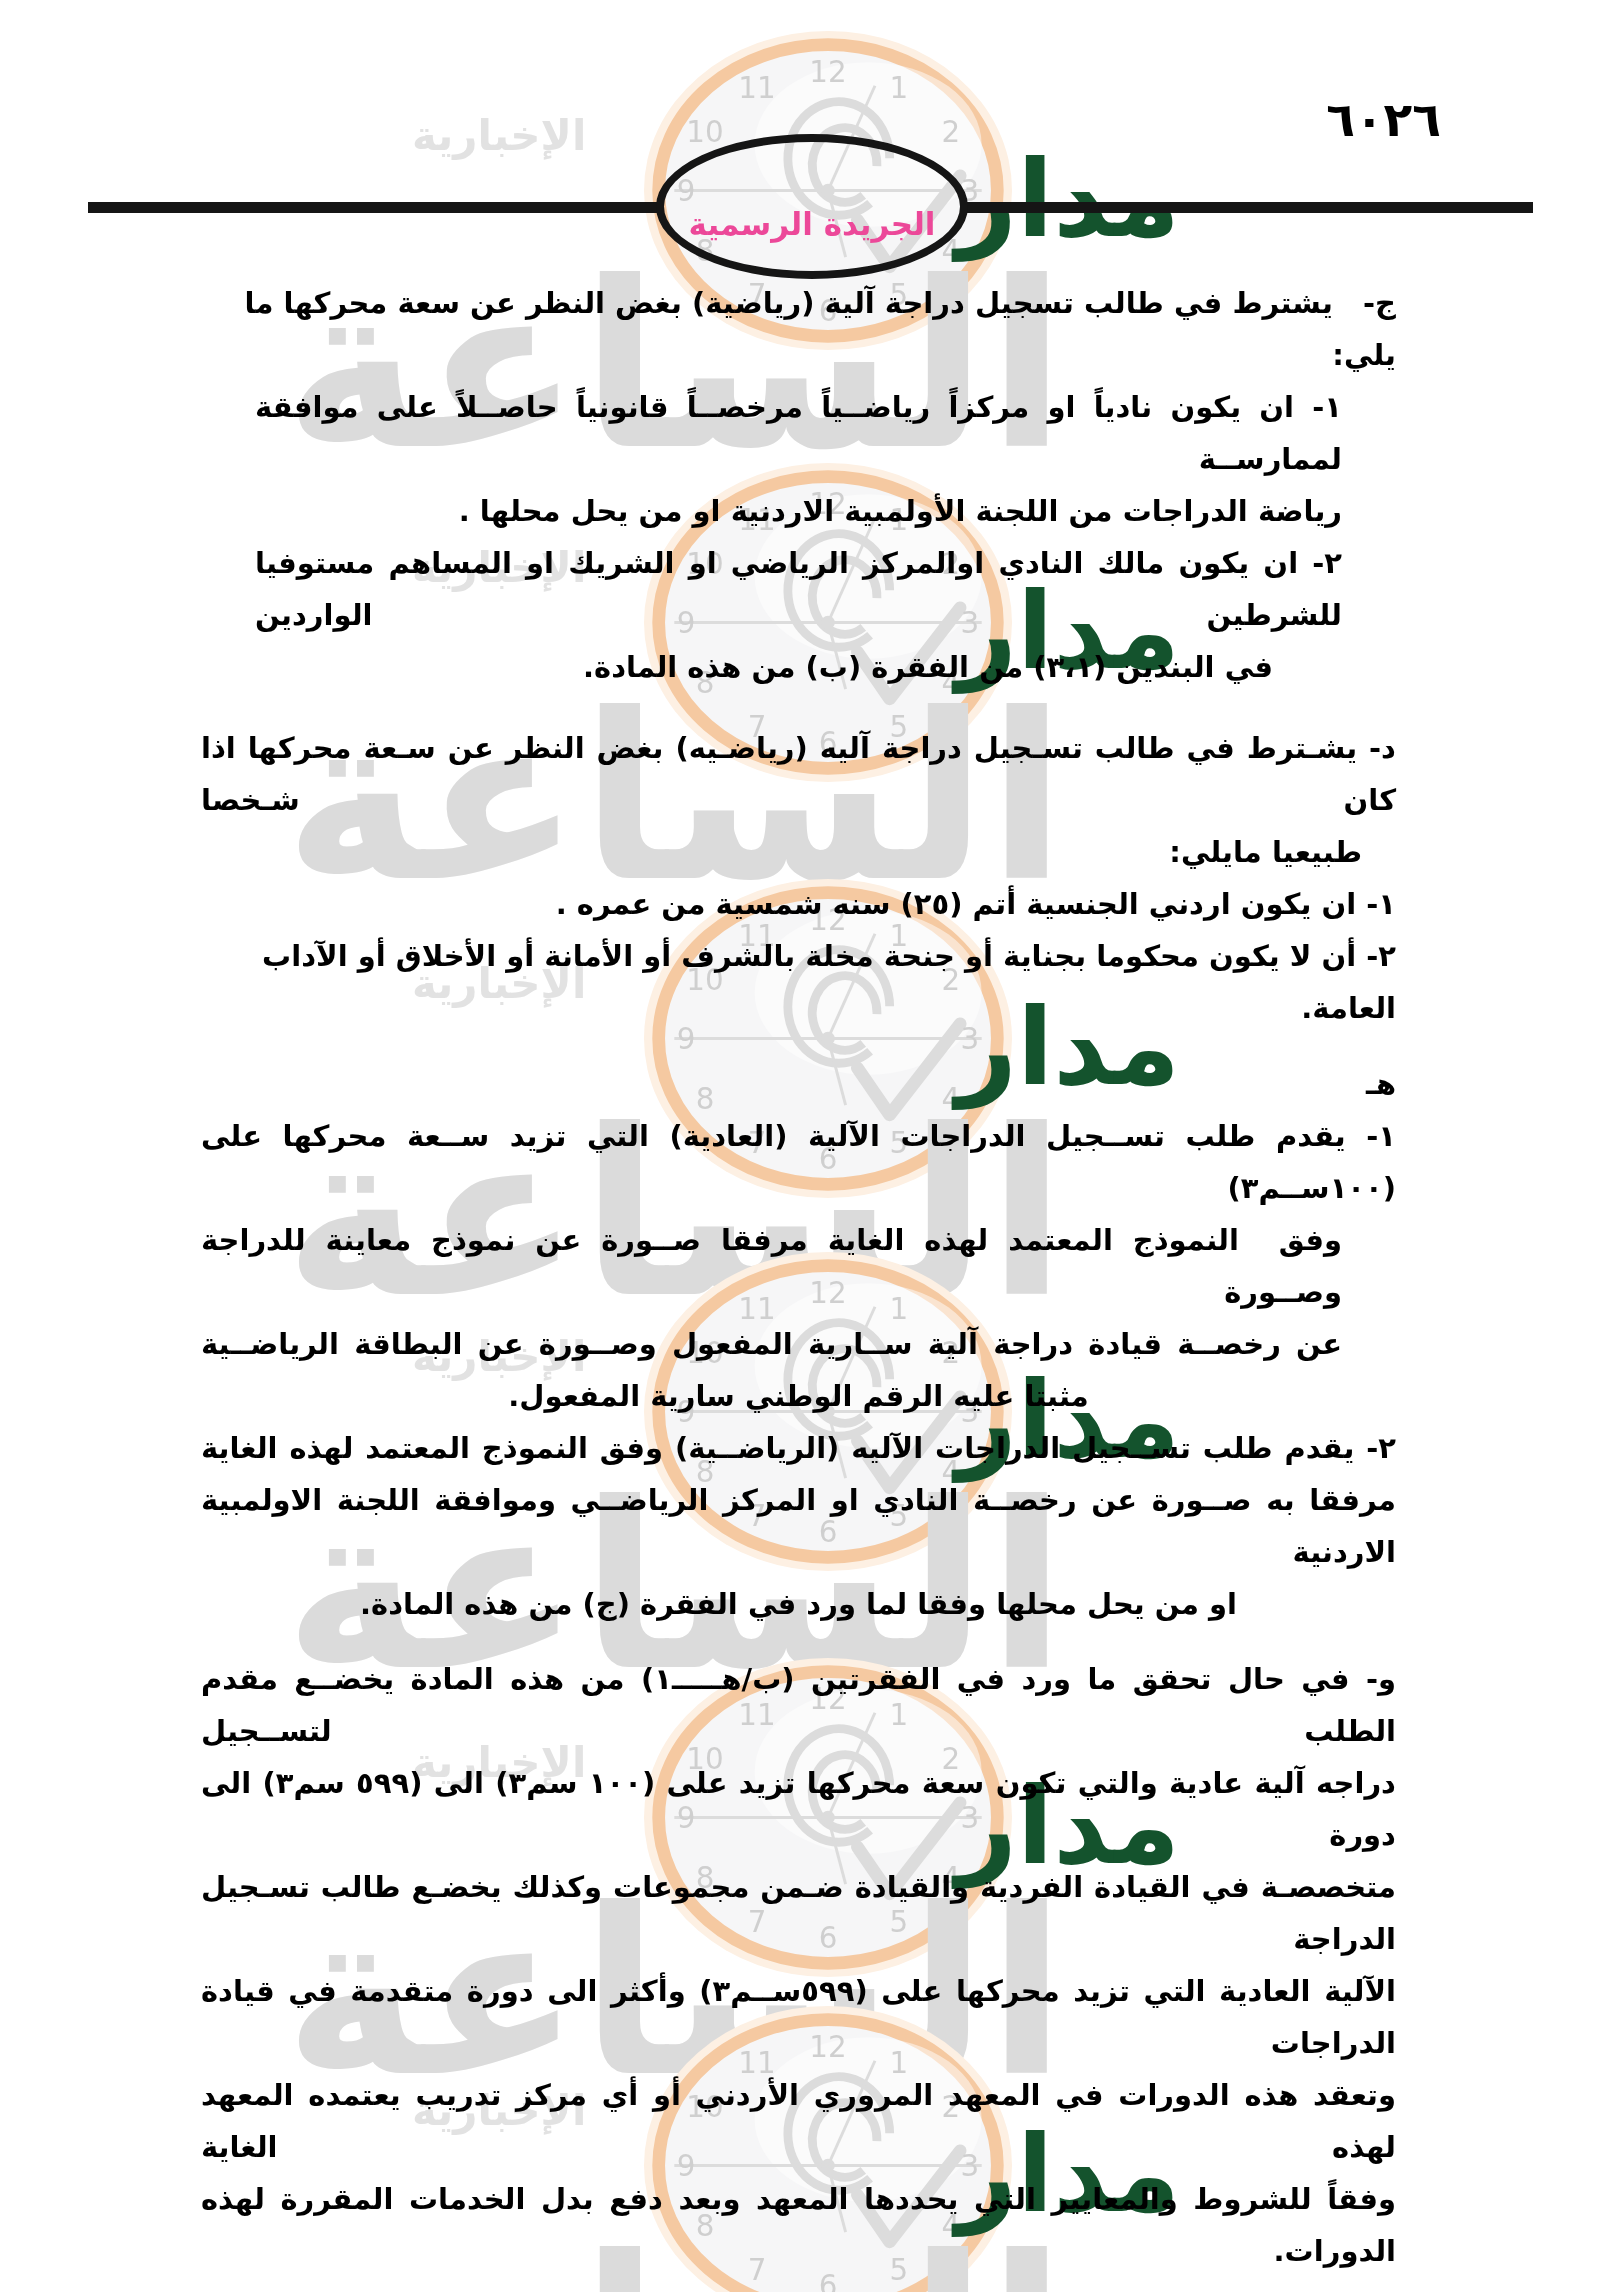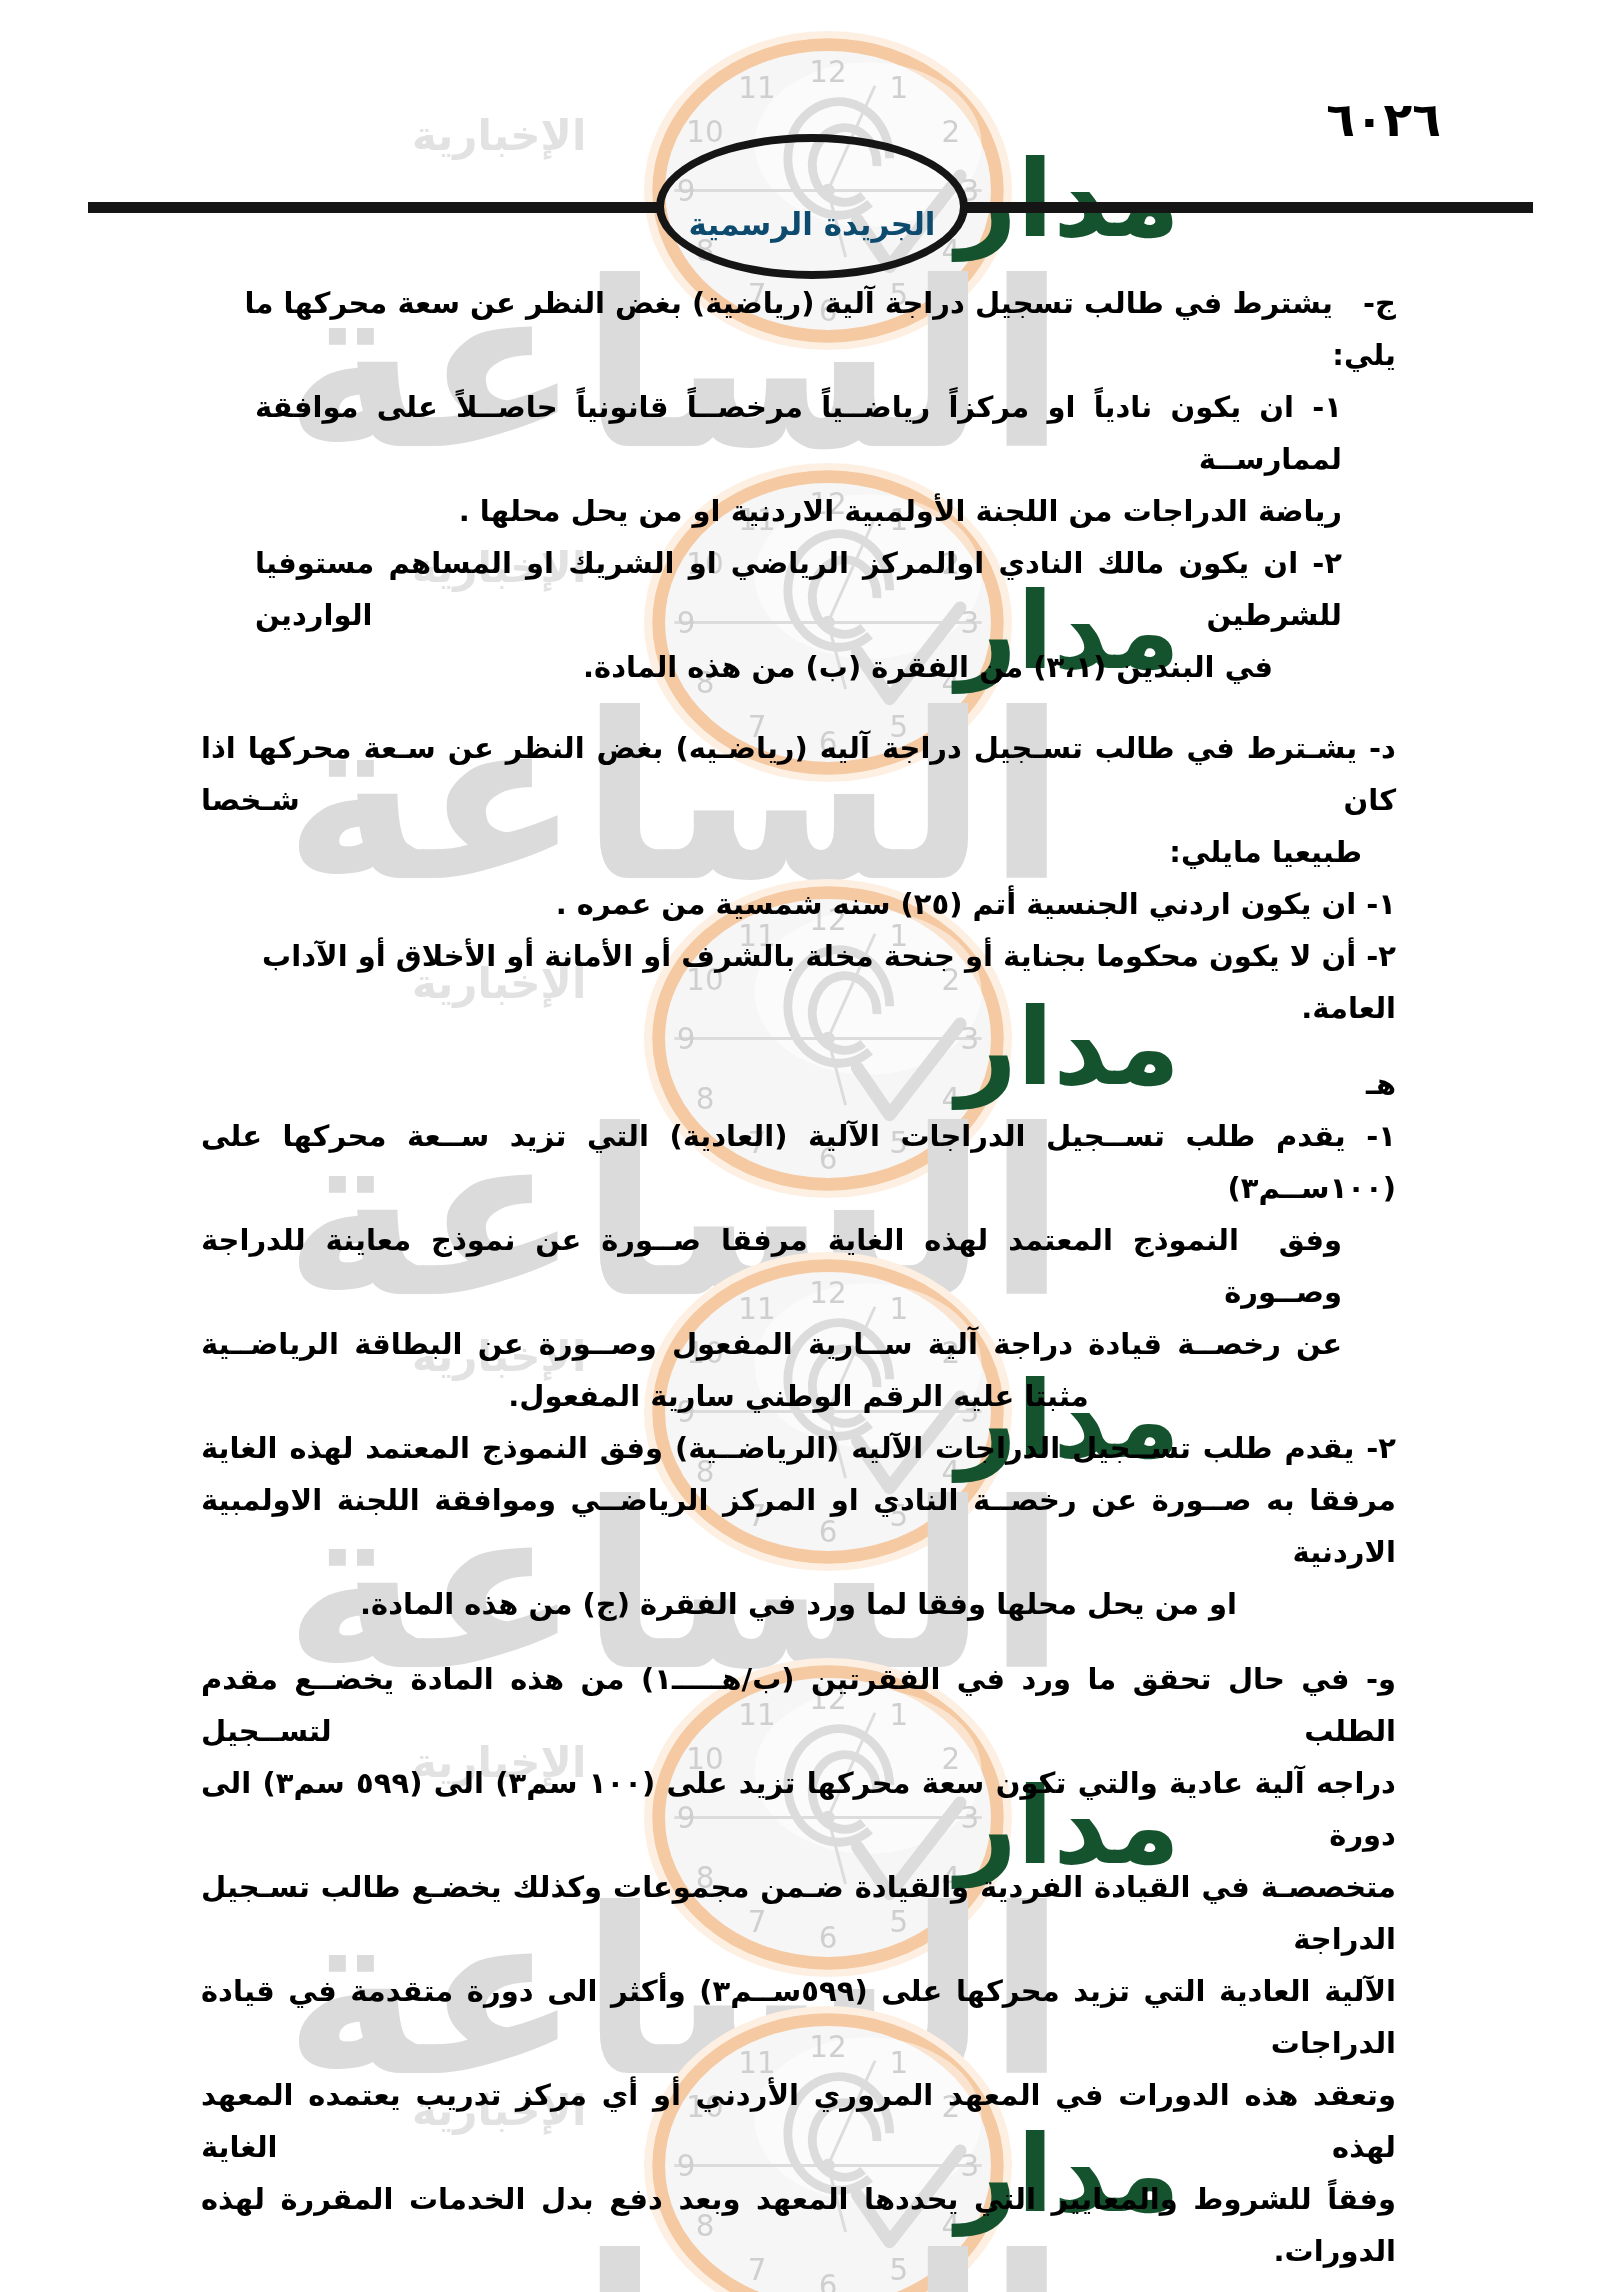--- a/index.html
+++ b/index.html
@@ -37,21 +37,21 @@
   .rule{position:absolute;top:202px;height:10.8px;background:#151515;z-index:1;}
   .rule-left{left:88px;width:570px;}
   .rule-right{left:963px;width:570px;}
   .title-oval{
     position:absolute;left:656px;top:134px;width:312px;height:145px;z-index:2;
     border:8.8px solid #151515;border-radius:50%;
     box-sizing:border-box;
     display:flex;align-items:center;justify-content:center;
     padding-top:35px;
   }
-  .title-oval span{font-size:31px;font-weight:bold;color:#0c4a6e;}
+  .title-oval span{font-size:31px;font-weight:bold;color:#ec4899;}
   
   .content{
     position:absolute;top:277px;left:201px;right:225px;z-index:1;
     direction:rtl;
     font-size:29px;font-weight:bold;color:#000;
     line-height:52px;
   }
   .ln{text-align:right;}
   .jf{text-align:justify;text-align-last:justify;text-justify:inter-word;}
   .ctr{text-align:center;}

